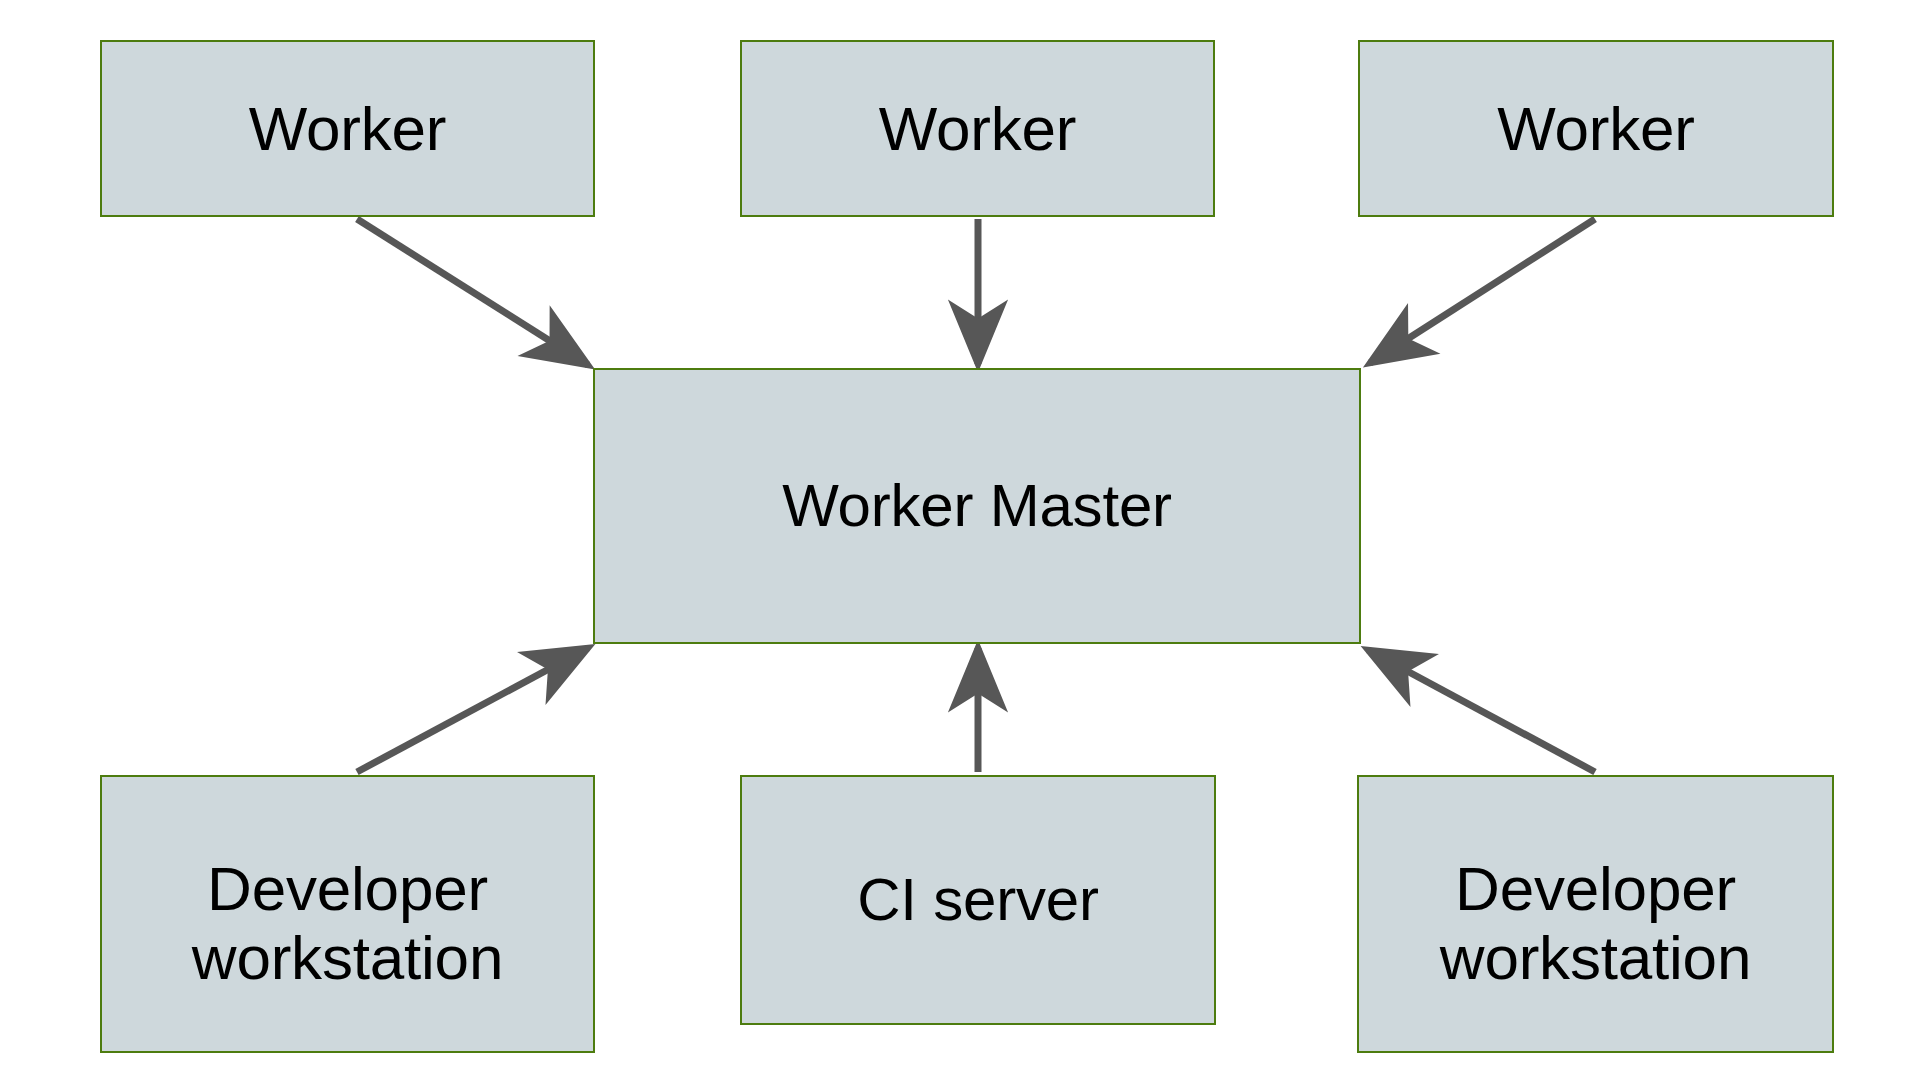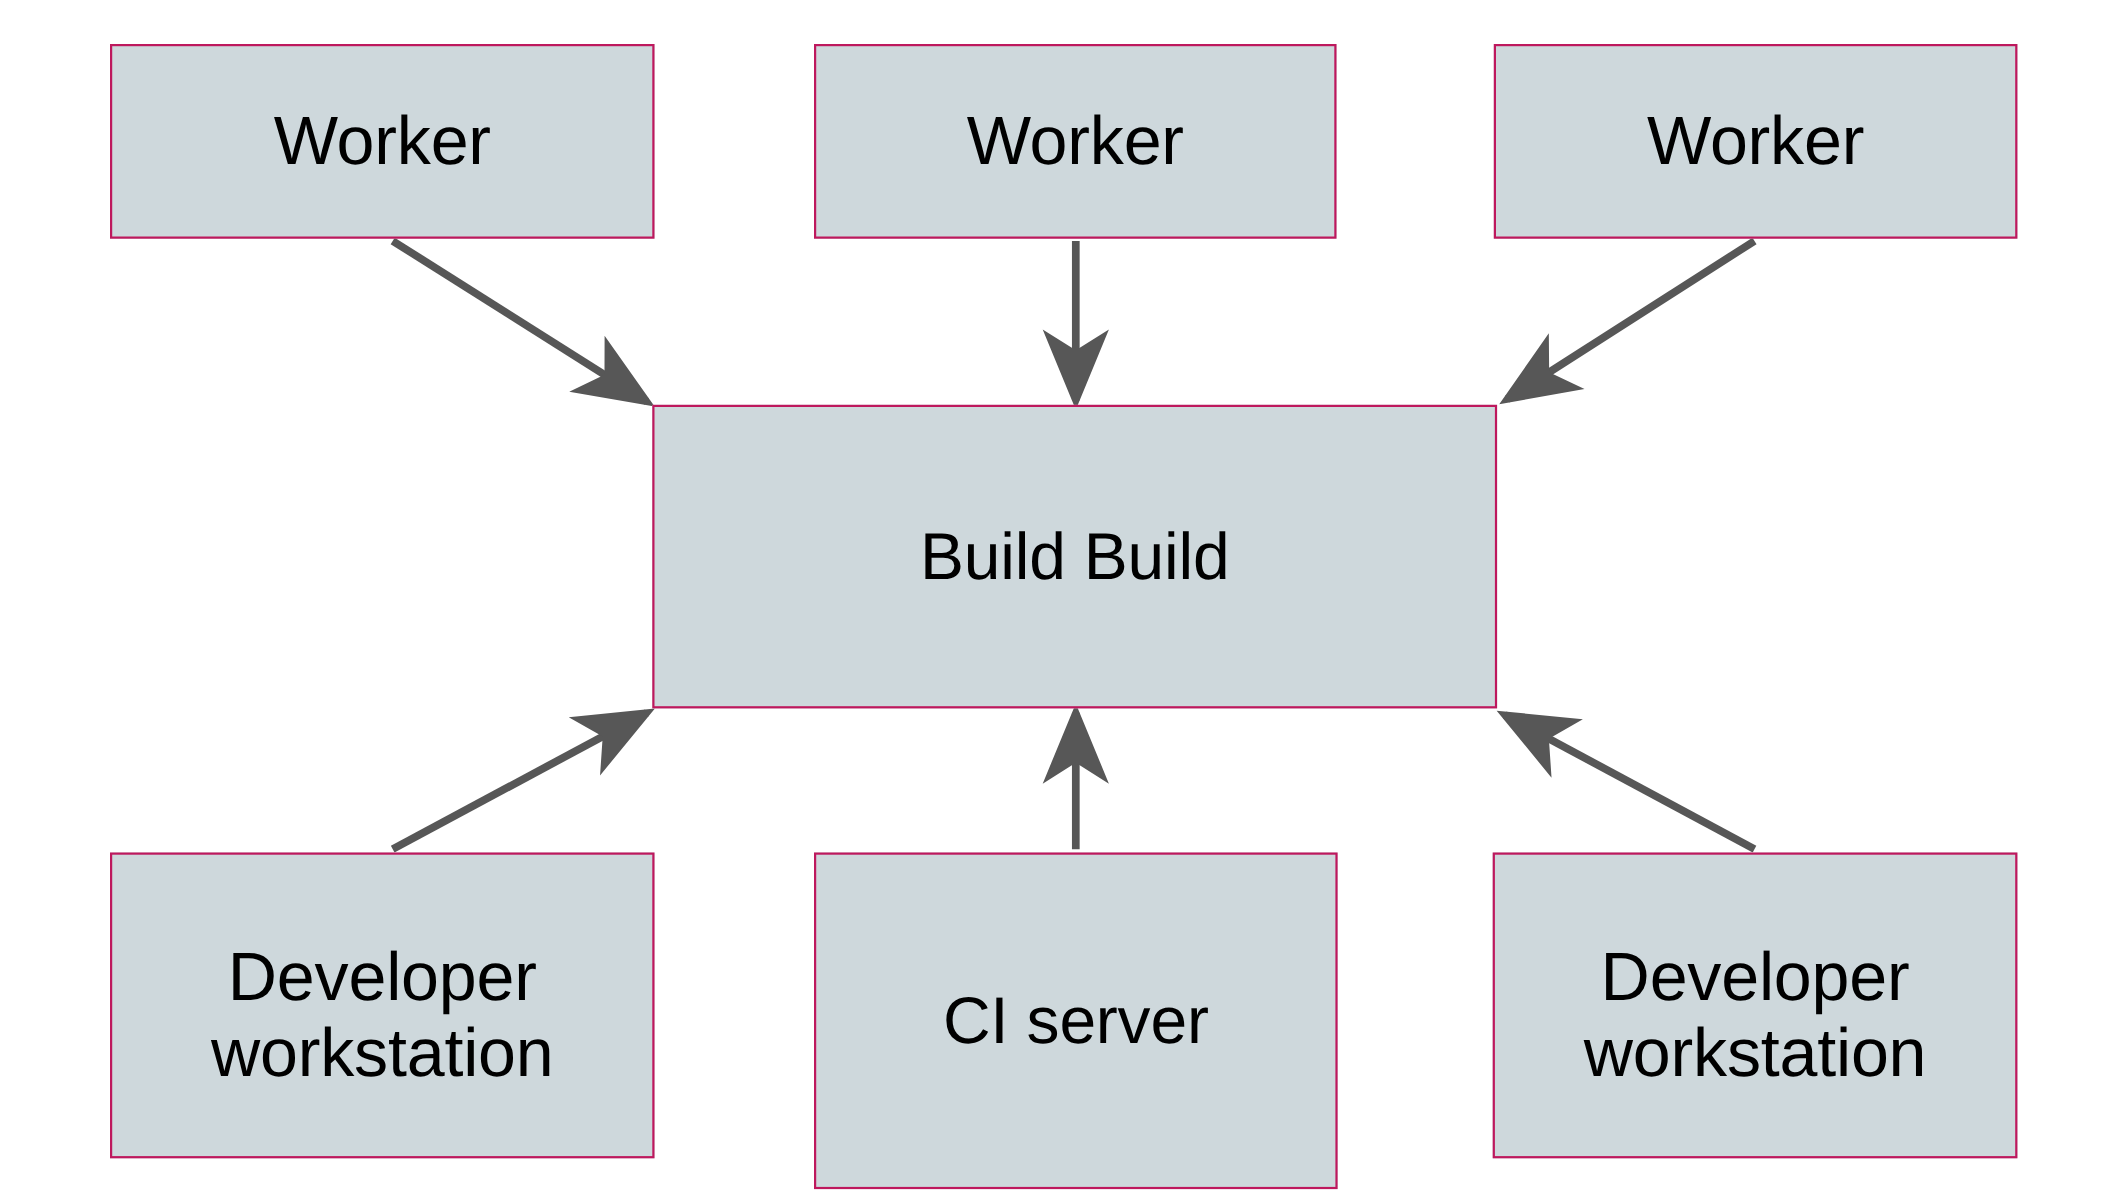--- a/index.html
+++ b/index.html
@@ -24,42 +24,42 @@
     left: 0;
     top: 0;
     width: 1910px;
     height: 1090px;
     pointer-events: none;
   }
   .node {
     position: absolute;
     box-sizing: border-box;
     background: #ced8dc;
-    border: 2px solid #be185d;
+    border: 2px solid #4d7c0f;
     display: flex;
     align-items: center;
     justify-content: center;
     text-align: center;
     color: #000000;
     z-index: 2;
   }
   .node-label {
     display: block;
     line-height: 1.12;
     white-space: pre-line;
     letter-spacing: -0.2px;
     font-weight: 400;
   }
   
   #node-worker-left   { left: 100px; top: 40px;  width: 495px; height: 177px; }
   #node-worker-mid    { left: 740px; top: 40px;  width: 475px; height: 177px; }
   #node-worker-right  { left: 1358px; top: 40px; width: 476px; height: 177px; }
   #node-build-master  { left: 593px; top: 368px; width: 768px; height: 276px; }
   #node-dev-left      { left: 100px; top: 775px; width: 495px; height: 278px; }
-  #node-ci-server     { left: 740px; top: 775px; width: 476px; height: 306px; }
+  #node-ci-server     { left: 740px; top: 775px; width: 476px; height: 250px; }
   #node-dev-right     { left: 1357px; top: 775px; width: 477px; height: 278px; }
 
   #node-worker-left  .node-label,
   #node-worker-mid   .node-label,
   #node-worker-right .node-label { font-size: 62px; }
   #node-build-master .node-label { font-size: 60px; }
   #node-dev-left     .node-label,
   #node-dev-right    .node-label { font-size: 62px; margin-top: 18px; }
   #node-ci-server    .node-label { font-size: 60px; }
 </style>
@@ -106,21 +106,21 @@
 
   <div class="node" id="node-worker-mid">
     <span class="node-label">Worker</span>
   </div>
 
   <div class="node" id="node-worker-right">
     <span class="node-label">Worker</span>
   </div>
 
   <div class="node" id="node-build-master">
-    <span class="node-label">Build Build</span>
+    <span class="node-label">Worker Master</span>
   </div>
 
   <div class="node" id="node-dev-left">
     <span class="node-label">Developer
 workstation</span>
   </div>
 
   <div class="node" id="node-ci-server">
     <span class="node-label">CI server</span>
   </div>

